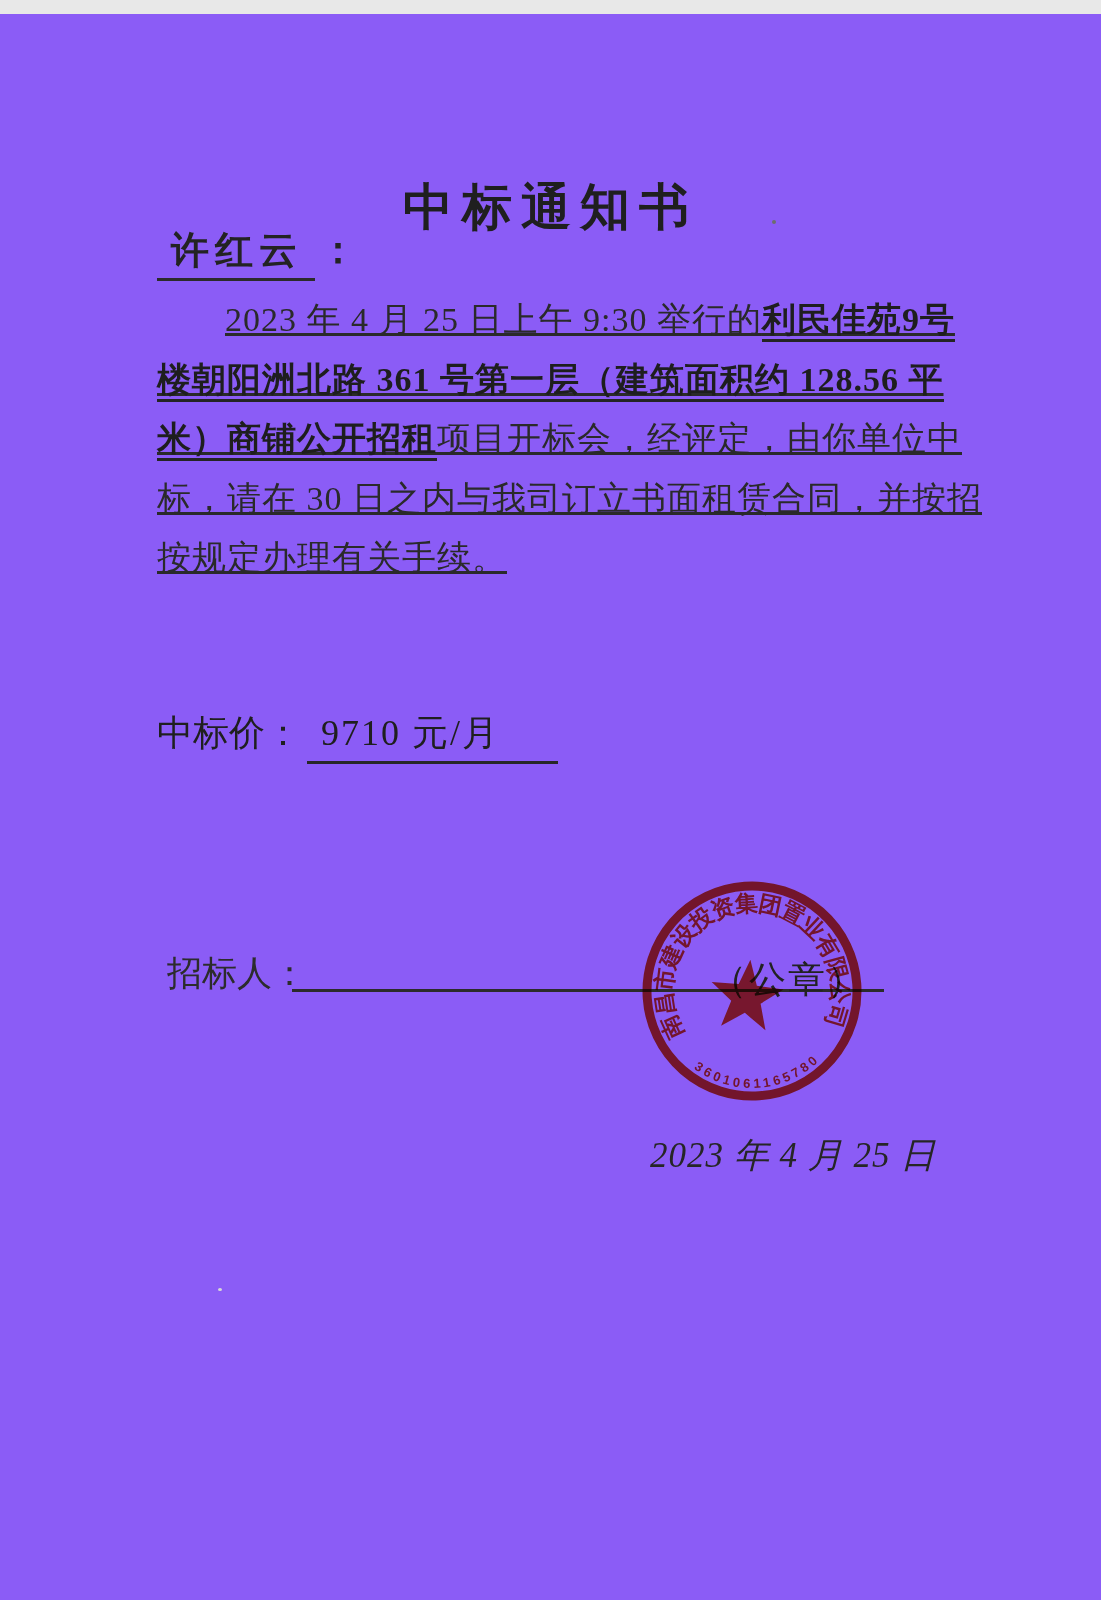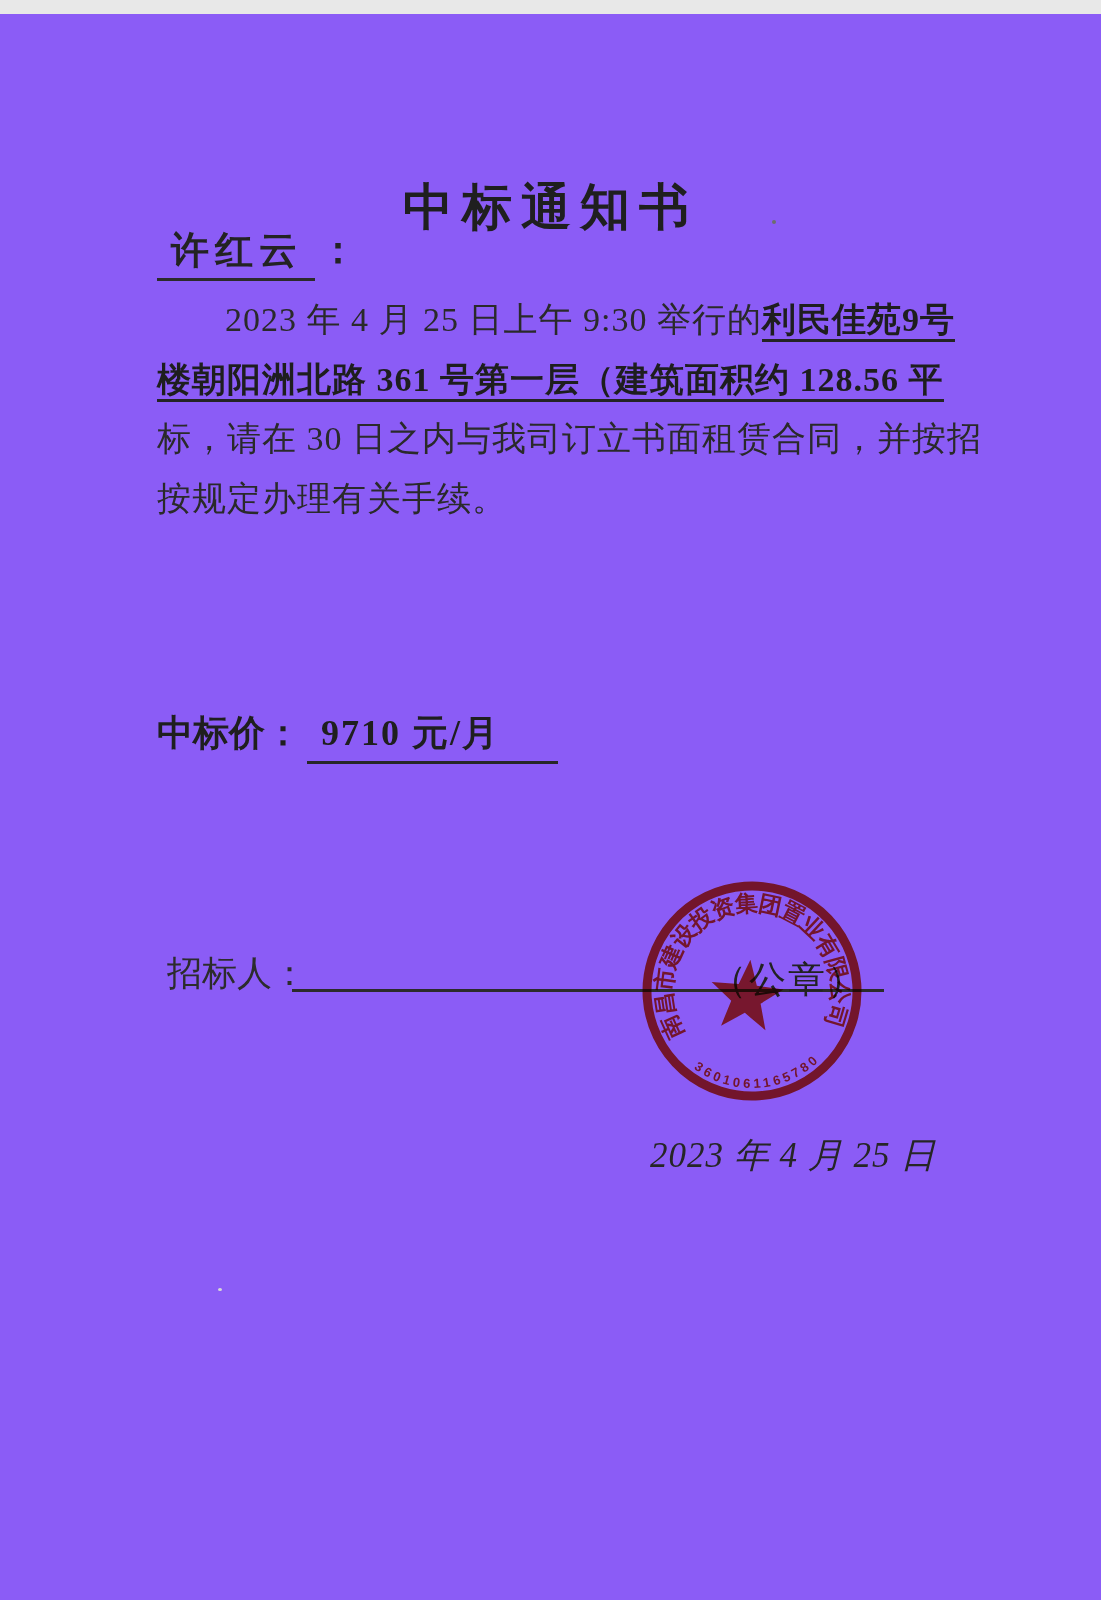--- a/index.html
+++ b/index.html
@@ -50,34 +50,34 @@
   .body-par {
     position: absolute;
     top: 276px;
     left: 157px;
     width: 812px;
     font-size: 34px;
     line-height: 59.5px;
     color: #2a2a2a;
     letter-spacing: 1px;
   }
-  .body-line { white-space: nowrap; }
+  .body-line { white-space: nowrap; text-decoration: underline; }
   .body-line.indent { padding-left: 68px; }
   .emph {
     font-weight: 700;
     color: #1e1e1e;
     border-bottom: 3px solid #242424;
     padding-bottom: 1px;
   }
   .price-line {
     position: absolute;
     top: 695px;
     left: 157px;
     font-size: 36px;
-    font-weight: 700;
+    font-weight: 400;
     color: #1f1f1f;
   }
   .price-value {
     display: inline-block;
     margin-left: 6px;
     padding: 0 58px 3px 14px;
     border-bottom: 3px solid #272727;
     letter-spacing: 2px;
   }
   .tenderer-label {
@@ -177,20 +177,23 @@
   <div class="addressee">
     <span class="name">许红云</span><span class="colon">：</span>
   </div>
 
   <div class="body-par">
     <div class="body-line indent">
       <span>2023 年 4 月 25 日上午 9:30 举行的</span><span class="emph">利民佳苑9号</span>
     </div>
     <div class="body-line">
       <span class="emph">楼朝阳洲北路 361 号第一层（建筑面积约 128.56 平</span>
+    </div>
+    <div class="body-line">
+      <span class="emph">米）商铺公开招租</span><span>项目开标会，经评定，由你单位中</span>
     </div>
     <div class="body-line">
       <span>标，请在 30 日之内与我司订立书面租赁合同，并按招</span>
     </div>
     <div class="body-line">
       <span>按规定办理有关手续。</span>
     </div>
   </div>
 
   <div class="price-line">

